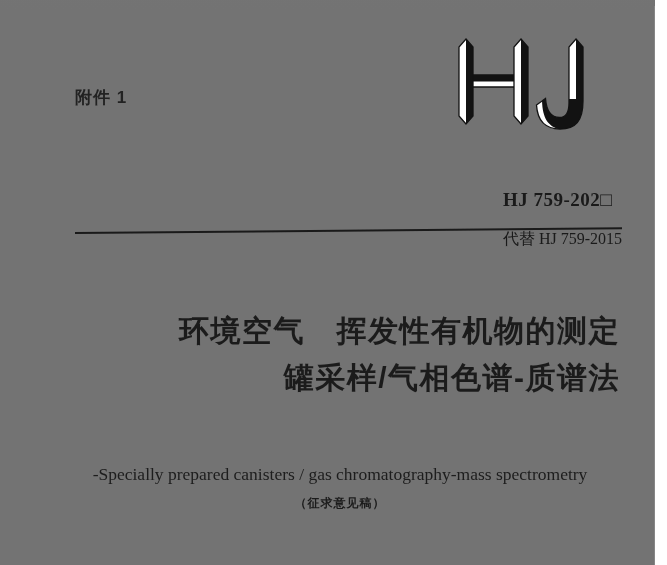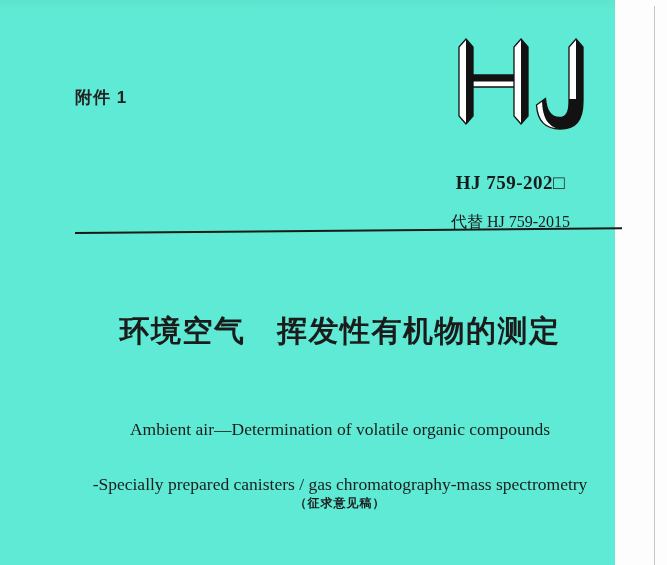--- a/index.html
+++ b/index.html
@@ -5,23 +5,23 @@
   * { margin: 0; padding: 0; box-sizing: border-box; }
   html, body { width: 667px; height: 565px; }
   body {
     font-family: "Liberation Serif", "DejaVu Serif", serif;
     background: #fdfdfd;
     color: #1d1d1d;
     overflow: hidden;
   }
   .page {
     position: relative;
-    width: 615px;
+    width: 667px;
     height: 565px;
-    background: #5eead4;
+    background: #737373;
   }
   
   .scan-noise-top {
     position: absolute; left: 0; top: 0; width: 100%; height: 10px;
     background: linear-gradient(to bottom, rgba(120,120,120,0.07), rgba(0,0,0,0));
   }
   
   .scan-edge-line {
     position: absolute; left: 654px; top: 6px; bottom: 0; width: 1px;
     background: rgba(150,150,150,0.55);
@@ -47,22 +47,22 @@
     position: absolute; left: 75px; top: 144px; width: 547px;
     font-family: "Liberation Serif", "DejaVu Serif", serif;
     font-size: 34px; font-weight: 700;
     white-space: nowrap;
     text-align: justify;
     text-align-last: justify;
     color: #161616;
   }
 
   .std-block {
-    position: absolute; right: 45px; top: 172px;
-    text-align: center;
+    position: absolute; right: 45px; top: 189px;
+    text-align: left;
   }
   .std-number {
     font-size: 19px; font-weight: 600; letter-spacing: 0.5px;
     color: #1a1a1a;
   }
   .std-replaces {
     margin-top: 18px;
     font-size: 16px; font-weight: 500;
     color: #1a1a1a;
   }
@@ -75,24 +75,25 @@
   }
 
   .centered { position: absolute; left: 60px; width: 560px; text-align: center; }
 
   .cn-title-1 { top: 311px; }
   .cn-title-2 { top: 358px; }
   .cn-title-1, .cn-title-2 {
     font-family: "Liberation Sans", "DejaVu Sans", sans-serif;
     font-size: 30px; font-weight: 700; letter-spacing: 1.5px;
     color: #1b1b1b;
+    text-align: right;
   }
 
   .en-title-1 { top: 419px; }
-  .en-title-2 { top: 474px; }
+  .en-title-2 { top: 464px; }
   .en-title-1, .en-title-2 {
     font-family: "Liberation Serif", "DejaVu Serif", serif;
     font-size: 17.5px; font-weight: 400;
     color: #1d1d1d;
   }
 
   .draft-note {
     top: 495px;
     font-family: "Liberation Sans", "DejaVu Sans", sans-serif;
     font-size: 12px; font-weight: 700; letter-spacing: 1px;
@@ -141,22 +142,22 @@
 
   <div class="std-block">
     <div class="std-number">HJ 759-202□</div>
     <div class="std-replaces">代替 HJ 759-2015</div>
   </div>
 
   <div class="rule"></div>
 
   <div class="centered cn-title-1">环境空气　挥发性有机物的测定</div>
 
+  <div class="centered cn-title-2">罐采样/气相色谱-质谱法</div>
 
-  <div class="centered en-title-1">Ambient air—Determination of volatile organic compounds</div>
 
   <div class="centered en-title-2">-Specially prepared canisters / gas chromatography-mass spectrometry</div>
 
   <div class="centered draft-note">（征求意见稿）</div>
 
   <div class="scan-edge-margin"></div>
   <div class="scan-edge-line"></div>
 
 </div>
 

